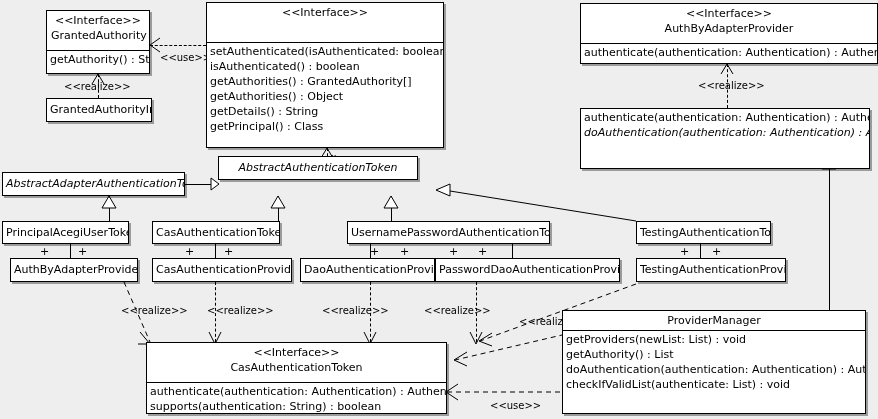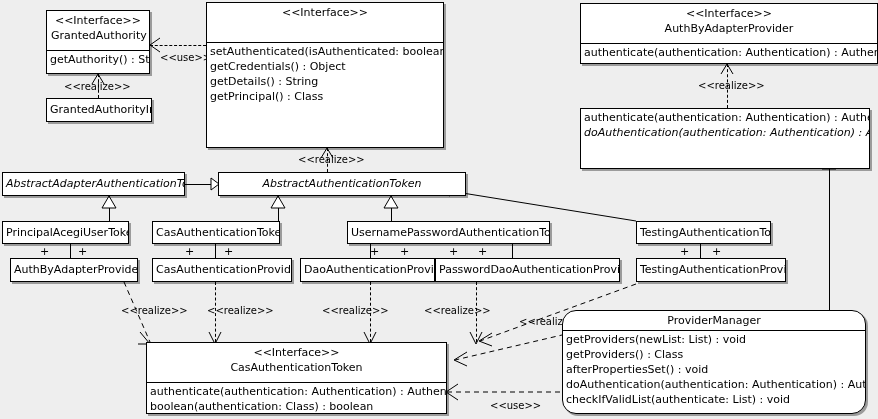--- a/index.html
+++ b/index.html
@@ -234,21 +234,23 @@
   <div class="simple" style="left:46px; top:98px; width:106px; height:24px;">
     <span>GrantedAuthorityImpl</span>
   </div>
 
   <div class="uml-box" style="left:206px; top:2px; width:238px; height:146px;">
     <div class="uml-head with-body" style="height:40px;">
       <span class="stereo">&lt;&lt;Interface&gt;&gt;</span>
     </div>
     <div class="uml-body">
       <span class="member">setAuthenticated(isAuthenticated: boolean) : void</span>
-      <span class="member">getCredentials() : Object</span>
+      <span class="member">isAuthenticated() : boolean</span>
+      <span class="member">getAuthorities() : GrantedAuthority[]</span>
+      <span class="member">getAuthorities() : Object</span>
       <span class="member">getDetails() : String</span>
       <span class="member">getPrincipal() : Class</span>
     </div>
   </div>
 
   <div class="uml-box" style="left:580px; top:3px; width:298px; height:61px;">
     <div class="uml-head with-body" style="height:40px;">
       <span class="stereo">&lt;&lt;Interface&gt;&gt;</span>
       <span class="cname">AuthByAdapterProvider</span>
     </div>
@@ -261,21 +263,21 @@
     <div class="uml-body">
       <span class="member">authenticate(authentication: Authentication) : Authentication</span>
       <span class="member italic">doAuthentication(authentication: Authentication) : Authentication</span>
     </div>
   </div>
 
   <div class="simple italic" style="left:2px; top:172px; width:183px; height:24px;">
     <span>AbstractAdapterAuthenticationToken</span>
   </div>
 
-  <div class="simple italic" style="left:218px; top:172px; width:248px; height:24px;">
+  <div class="simple italic" style="left:218px; top:156px; width:200px; height:24px;">
     <span>AbstractAuthenticationToken</span>
   </div>
 
   <div class="simple" style="left:2px; top:221px; width:127px; height:23px;">
     <span>PrincipalAcegiUserToken</span>
   </div>
 
   <div class="simple" style="left:152px; top:221px; width:128px; height:23px;">
     <span>CasAuthenticationToken</span>
   </div>
@@ -308,30 +310,29 @@
     <span>TestingAuthenticationProvider</span>
   </div>
 
   <div class="uml-box" style="left:146px; top:342px; width:301px; height:72px;">
     <div class="uml-head with-body" style="height:40px;">
       <span class="stereo">&lt;&lt;Interface&gt;&gt;</span>
       <span class="cname">CasAuthenticationToken</span>
     </div>
     <div class="uml-body">
       <span class="member">authenticate(authentication: Authentication) : Authentication</span>
-      <span class="member">boolean(authentication: Class) : boolean</span>
-    </div>
-  </div>
-
-  <div class="uml-box" style="left:562px; top:310px; width:304px; height:104px;border-radius:14px;">
+      <span class="member">supports(authentication: String) : boolean</span>
+    </div>
+  </div>
+
+  <div class="uml-box" style="left:562px; top:310px; width:304px; height:104px;">
     <div class="uml-head with-body" style="height:20px;">
       <span class="cname">ProviderManager</span>
     </div>
     <div class="uml-body">
       <span class="member">getProviders(newList: List) : void</span>
-      <span class="member">getProviders() : Class</span>
-      <span class="member">afterPropertiesSet() : void</span>
+      <span class="member">getAuthority() : List</span>
       <span class="member">doAuthentication(authentication: Authentication) : Authentication</span>
       <span class="member">checkIfValidList(authenticate: List) : void</span>
     </div>
   </div>
 
 </div>
 
 </body></html>

